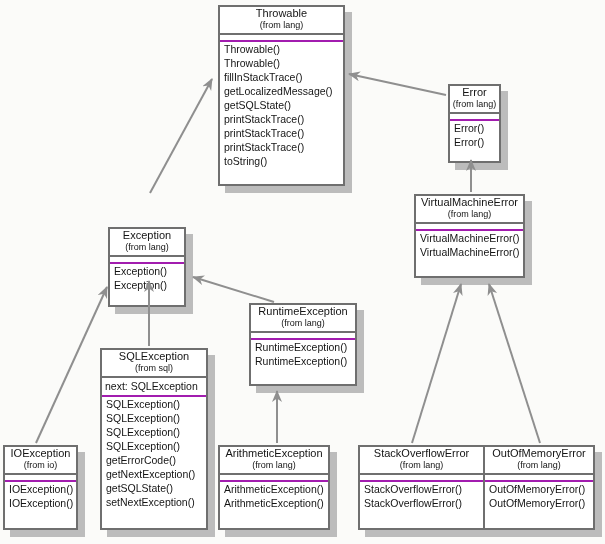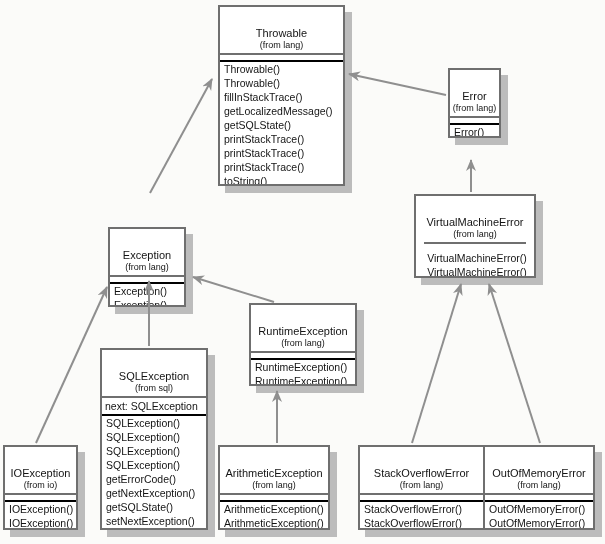--- a/index.html
+++ b/index.html
@@ -28,36 +28,36 @@
     border: 2px solid #6f6f6f;
     box-shadow: 7px 7px 0 0 #bcbcbc;
     display: flex;
     flex-direction: column;
     box-sizing: border-box;
     overflow: hidden;
     color: #141414;
   }
   .class-header {
     text-align: center;
-    padding: 20px 2px 2px 2px;
+    padding: 0 2px 2px 2px;
     border-bottom: 2px solid #6f6f6f;
   }
   .class-name {
     font-size: 11px;
     line-height: 13px;
     white-space: nowrap;
   }
   .class-package {
     font-size: 9px;
     line-height: 11px;
     white-space: nowrap;
   }
   .class-attrs {
     min-height: 5px;
-    border-bottom: 2px solid #000000;
+    border-bottom: 2px solid #a21caf;
     font-size: 10.5px;
     line-height: 13px;
   }
   .class-attrs.has-attrs { padding: 2px 3px; }
   .class-methods {
     flex: 1;
     padding: 0 0 0 4px;
     font-size: 10.5px;
   }
   .class-method {
@@ -103,21 +103,21 @@
           <div class="class-method">Throwable()</div>
           <div class="class-method">fillInStackTrace()</div>
           <div class="class-method">getLocalizedMessage()</div>
           <div class="class-method">getSQLState()</div>
           <div class="class-method">printStackTrace()</div>
           <div class="class-method">printStackTrace()</div>
           <div class="class-method">printStackTrace()</div>
           <div class="class-method">toString()</div>
         </div>
       </div>
-      <div class="class-box" style="left: 448px; top: 68px; width: 53px; height: 70px;">
+      <div class="class-box" style="left: 448px; top: 84px; width: 53px; height: 79px;">
         <div class="class-header">
           <div class="class-name">Error</div>
           <div class="class-package">(from lang)</div>
         </div>
         <div class="class-attrs"></div>
         <div class="class-methods">
           <div class="class-method">Error()</div>
           <div class="class-method">Error()</div>
         </div>
       </div>
@@ -125,21 +125,21 @@
         <div class="class-header">
           <div class="class-name">Exception</div>
           <div class="class-package">(from lang)</div>
         </div>
         <div class="class-attrs"></div>
         <div class="class-methods">
           <div class="class-method">Exception()</div>
           <div class="class-method">Exception()</div>
         </div>
       </div>
-      <div class="class-box" style="left: 414px; top: 194px; width: 122px; height: 84px; align-items: center;">
+      <div class="class-box" style="left: 414px; top: 194px; width: 111px; height: 84px;">
         <div class="class-header">
           <div class="class-name">VirtualMachineError</div>
           <div class="class-package">(from lang)</div>
         </div>
         <div class="class-attrs"></div>
         <div class="class-methods">
           <div class="class-method">VirtualMachineError()</div>
           <div class="class-method">VirtualMachineError()</div>
         </div>
       </div>

